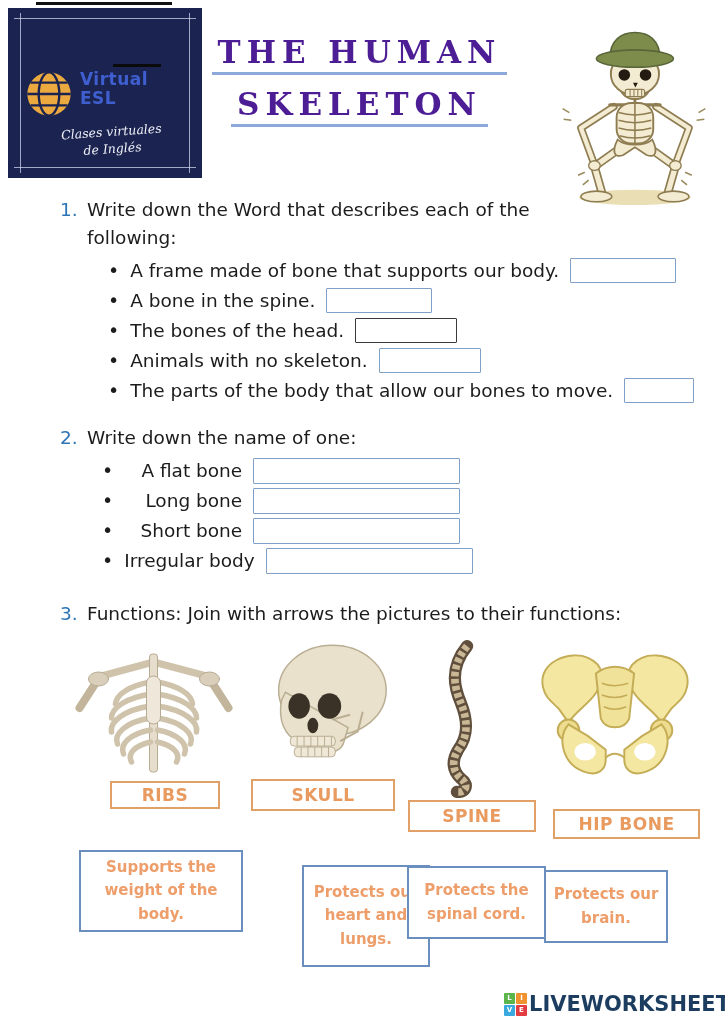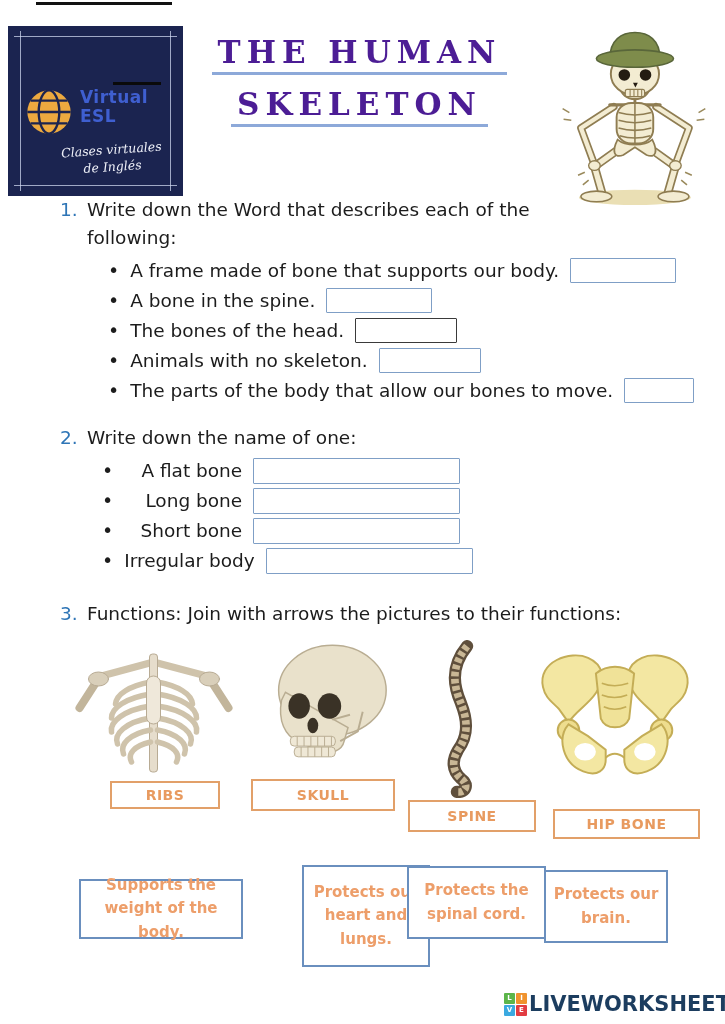--- a/index.html
+++ b/index.html
@@ -3,21 +3,21 @@
 <meta charset="utf-8">
 <style>
   html,body{margin:0;padding:0;background:#fff;}
   .page{position:relative;width:725px;height:1024px;background:#ffffff;overflow:hidden;
         font-family:"DejaVu Sans",sans-serif;color:#1c1c1c;}
 
   
   .top-line{position:absolute;left:36px;top:2px;width:136px;height:3px;background:#111;}
 
   
-  .logo-box{position:absolute;left:8px;top:26px;width:175px;height:170px;background:#1b2450;}
+  .logo-box{position:absolute;left:8px;top:8px;width:194px;height:170px;background:#1b2450;}
   .fl{position:absolute;background:rgba(205,214,238,.75);}
   .fl-top{left:6px;right:6px;top:10px;height:1px;}
   .fl-bottom{left:6px;right:6px;bottom:10px;height:1px;}
   .fl-left{top:5px;bottom:5px;left:12px;width:1px;}
   .fl-right{top:5px;bottom:5px;right:12px;width:1px;}
   .globe{position:absolute;left:15px;top:60px;width:52px;height:52px;}
   .brand{position:absolute;left:72px;top:62px;font-size:17px;font-weight:bold;
          color:#3f5fd0;line-height:1.12;letter-spacing:.5px;}
   .logo-dash{position:absolute;left:105px;top:56px;width:48px;height:3px;background:#0a0a0a;}
   .tagline{position:absolute;left:38px;top:116px;width:132px;text-align:center;
@@ -49,32 +49,32 @@
   .w104{width:96px;} .w100{width:92px;} .w68{width:60px;} .w205{width:197px;height:24px;}
 
   
   .figure{position:absolute;}
   .fig-ribs{left:70px;top:646px;}
   .fig-skull{left:262px;top:640px;}
   .fig-spine{left:430px;top:640px;}
   .fig-hip{left:526px;top:648px;}
 
   .bone-label{position:absolute;display:flex;align-items:center;justify-content:center;
-      border:2px solid #e2a069;color:#e89a5f;font-weight:bold;font-size:14px;
+      border:2px solid #e2a069;color:#e89a5f;font-weight:bold;font-size:17px;
       letter-spacing:.5px;background:#fff;}
   .lbl-ribs{left:110px;top:781px;width:106px;height:24px;}
   .lbl-skull{left:251px;top:779px;width:140px;height:28px;}
   .lbl-spine{left:408px;top:800px;width:124px;height:28px;}
   .lbl-hip{left:553px;top:809px;width:143px;height:26px;}
 
   
   .func-box{position:absolute;display:flex;align-items:center;justify-content:center;
       text-align:center;border:2px solid #6a8fbe;color:#ed9e6a;font-weight:bold;
       font-size:15px;line-height:1.55;padding:3px 6px;background:#fff;box-sizing:border-box;}
-  .f1{left:79px;top:879px;width:164px;height:60px;}
+  .f1{left:79px;top:850px;width:164px;height:82px;}
   .f2{left:270px;top:865px;width:128px;height:102px;margin-left:32px;}
   .f3{left:407px;top:866px;width:139px;height:73px;}
   .f4{left:544px;top:870px;width:124px;height:73px;}
 
   
   .footer{position:absolute;left:504px;top:992px;display:flex;align-items:center;gap:2px;}
   .sq-grid{display:grid;grid-template-columns:11px 11px;grid-template-rows:11px 11px;gap:1px;}
   .sq{display:flex;align-items:center;justify-content:center;color:#fff;
       font-size:7px;font-weight:bold;border-radius:1px;}
   .sq-l{background:#5cb54a;} .sq-i{background:#f0932e;}

